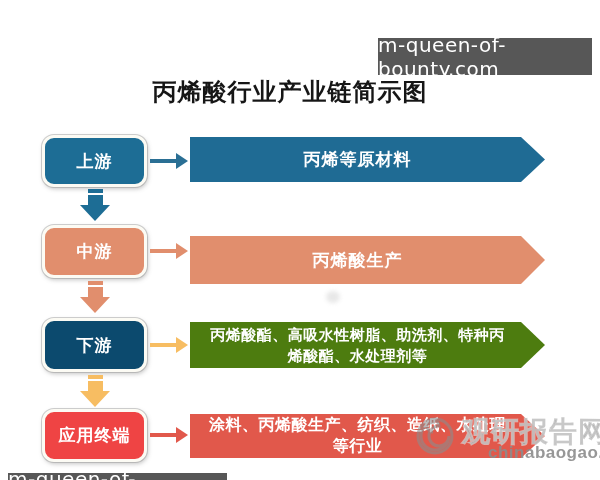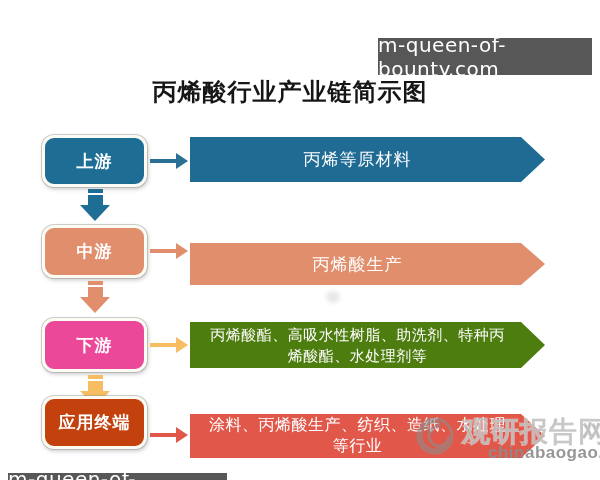--- a/index.html
+++ b/index.html
@@ -19,22 +19,22 @@
          font-size:24px;font-weight:600;color:#161616;letter-spacing:1px;}
 
   
   .node{left:42px;width:105px;border-radius:12px;box-sizing:border-box;
         border:3px solid #fcfbf4;
         box-shadow:0 0 0 1px rgba(150,150,150,.45), 1px 2px 4px rgba(90,90,90,.35);
         display:flex;align-items:center;justify-content:center;
         color:#fff;font-weight:700;font-size:17px;letter-spacing:1px;}
   .node-0{top:100px;height:52px;background:#1d6d95;}
   .node-1{top:190px;height:53px;background:#e18e6d;justify-content:center;}
-  .node-2{top:283px;height:54px;background:#ec4899;}
-  .node-3{top:361px;height:53px;background:#c2410c;}
+  .node-2{top:283px;height:54px;background:#0c4a6e;}
+  .node-3{top:374px;height:53px;background:#ef4444;}
 
   
   .harrow{left:150px;width:40px;height:16px;display:flex;align-items:center;}
   .harrow .shaft{width:26px;height:4px;}
   .harrow .head{width:0;height:0;border-top:8px solid transparent;border-bottom:8px solid transparent;
                 border-left:12px solid;}
   .h0{top:118px;} .h0 .shaft{background:#2a6f94;} .h0 .head{border-left-color:#2a6f94;}
   .h1{top:208px;} .h1 .shaft{background:#e18e6d;} .h1 .head{border-left-color:#e18e6d;}
   .h2{top:302px;} .h2 .shaft{background:#f7bd62;} .h2 .head{border-left-color:#f7bd62;}
   .h3{top:392px;} .h3 .shaft{background:#e1584b;} .h3 .head{border-left-color:#e1584b;}
@@ -46,23 +46,23 @@
   .varrow .vhead{width:0;height:0;border-left:15px solid transparent;border-right:15px solid transparent;
                  border-top:16px solid;}
   .v0{top:154px;} .v0 .stripe,.v0 .vshaft{background:#1d6d95;} .v0 .vhead{border-top-color:#1d6d95;}
   .v1{top:246px;} .v1 .stripe,.v1 .vshaft{background:#e18e6d;} .v1 .vhead{border-top-color:#e18e6d;}
   .v2{top:340px;} .v2 .stripe,.v2 .vshaft{background:#f7bd62;} .v2 .vhead{border-top-color:#f7bd62;}
 
   
   .banner{left:190px;width:355px;box-sizing:border-box;
           clip-path:polygon(0 0, calc(100% - 24px) 0, 100% 50%, calc(100% - 24px) 100%, 0 100%);
           display:flex;align-items:center;justify-content:center;text-align:center;
-          color:#fff;font-weight:400;padding:0 34px 0 14px;}
+          color:#fff;font-weight:700;padding:0 34px 0 14px;}
   .b0{top:102px;height:45px;background:#1f6b94;font-size:17px;letter-spacing:1px;}
-  .b1{top:208px;height:42px;background:#e18e6d;font-size:17px;letter-spacing:1px;}
+  .b1{top:201px;height:48px;background:#e18e6d;font-size:17px;letter-spacing:1px;}
   .b2{top:287px;height:46px;background:#4d7c0f;font-size:15px;line-height:21px;letter-spacing:.5px;}
   .b3{top:379px;height:44px;background:#e1584b;font-size:16px;letter-spacing:.5px;}
 
   
   .site-wm{left:414px;top:372px;width:186px;height:62px;pointer-events:none;}
   .site-wm .cn{position:absolute;left:48px;top:6px;white-space:nowrap;
                font-size:28px;font-weight:800;color:rgba(120,120,120,.82);
                -webkit-text-stroke:1px rgba(255,255,255,.5);letter-spacing:1px;}
   .site-wm .url{position:absolute;left:74px;top:36px;font-size:17px;font-weight:600;
                 color:rgba(140,140,140,.9);letter-spacing:.5px;}

